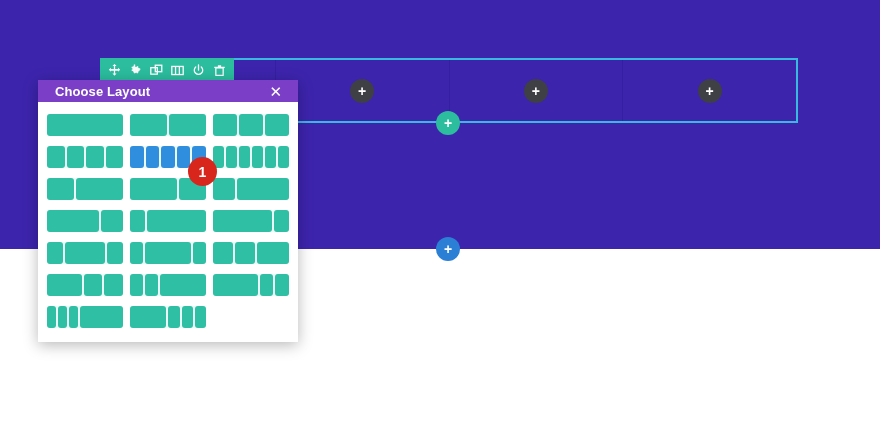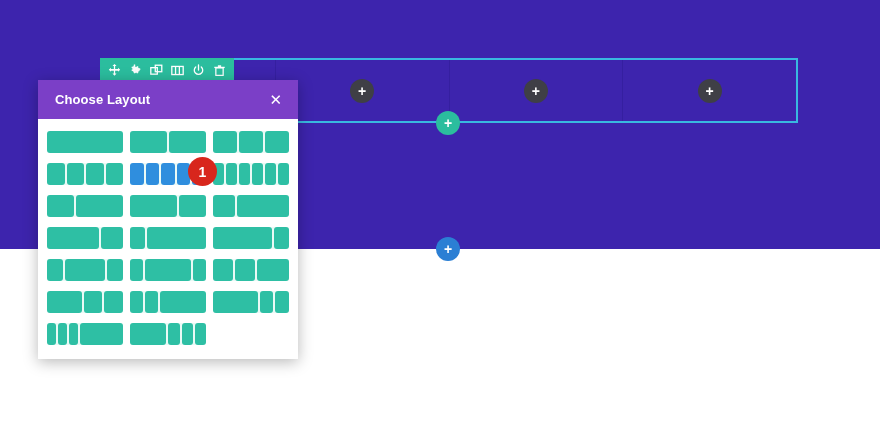--- a/index.html
+++ b/index.html
@@ -159,21 +159,21 @@
     position: absolute;
     left: 38px;
     top: 80px;
     width: 260px;
     background: #ffffff;
     box-shadow: 0 3px 14px rgba(0,0,0,0.28);
     z-index: 10;
   }
 
   .modal-header {
-    height: 39px;
+    height: 22px;
     background: #7b3fc7;
     display: flex;
     align-items: center;
     justify-content: space-between;
     padding: 0 16px 0 17px;
   }
   .modal-title {
     color: #ffffff;
     font-size: 13px;
     font-weight: bold;

